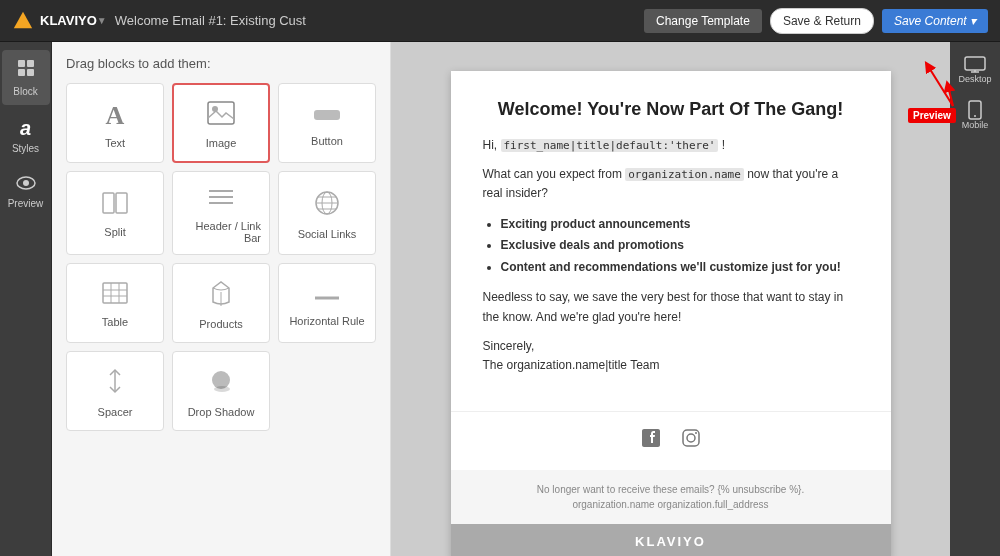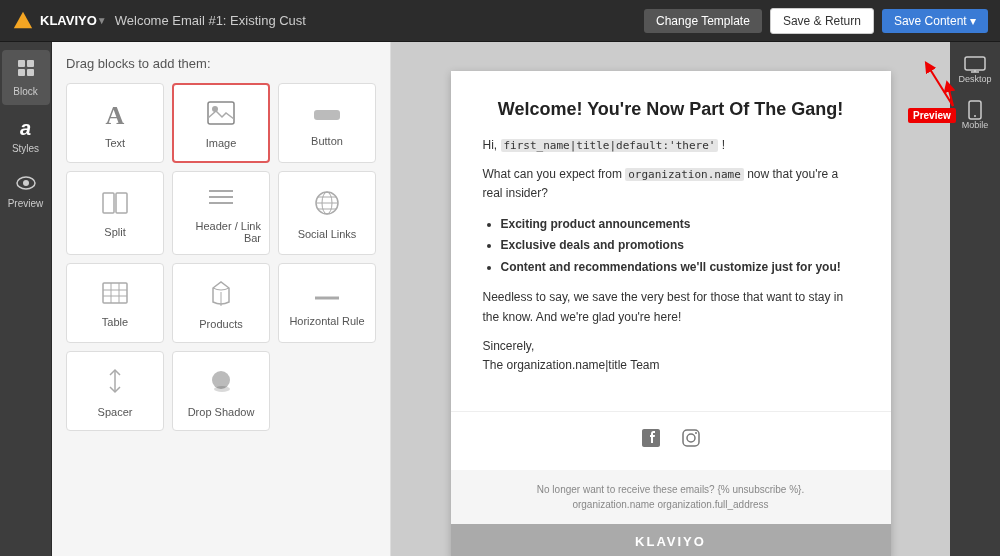--- a/index.html
+++ b/index.html
@@ -53,34 +53,35 @@
       font-size: 12px;
       border-radius: 3px;
       cursor: pointer;
     }
     .btn-save-return {
       background: #fff;
       color: #333;
       border: 1px solid #ccc;
       padding: 5px 12px;
       font-size: 12px;
-      border-radius: 3px;
+      border-radius: 12px;
       cursor: pointer;
     }
     .btn-save-content {
       background: #3a7bd5;
       color: #fff;
       border: none;
       padding: 5px 12px;
       font-size: 12px;
       border-radius: 3px;
       cursor: pointer;
       display: flex;
       align-items: center;
       gap: 4px;
+      font-style: italic;
     }
 
     
     .main {
       display: flex;
       flex: 1;
       overflow: hidden;
     }
 
     

